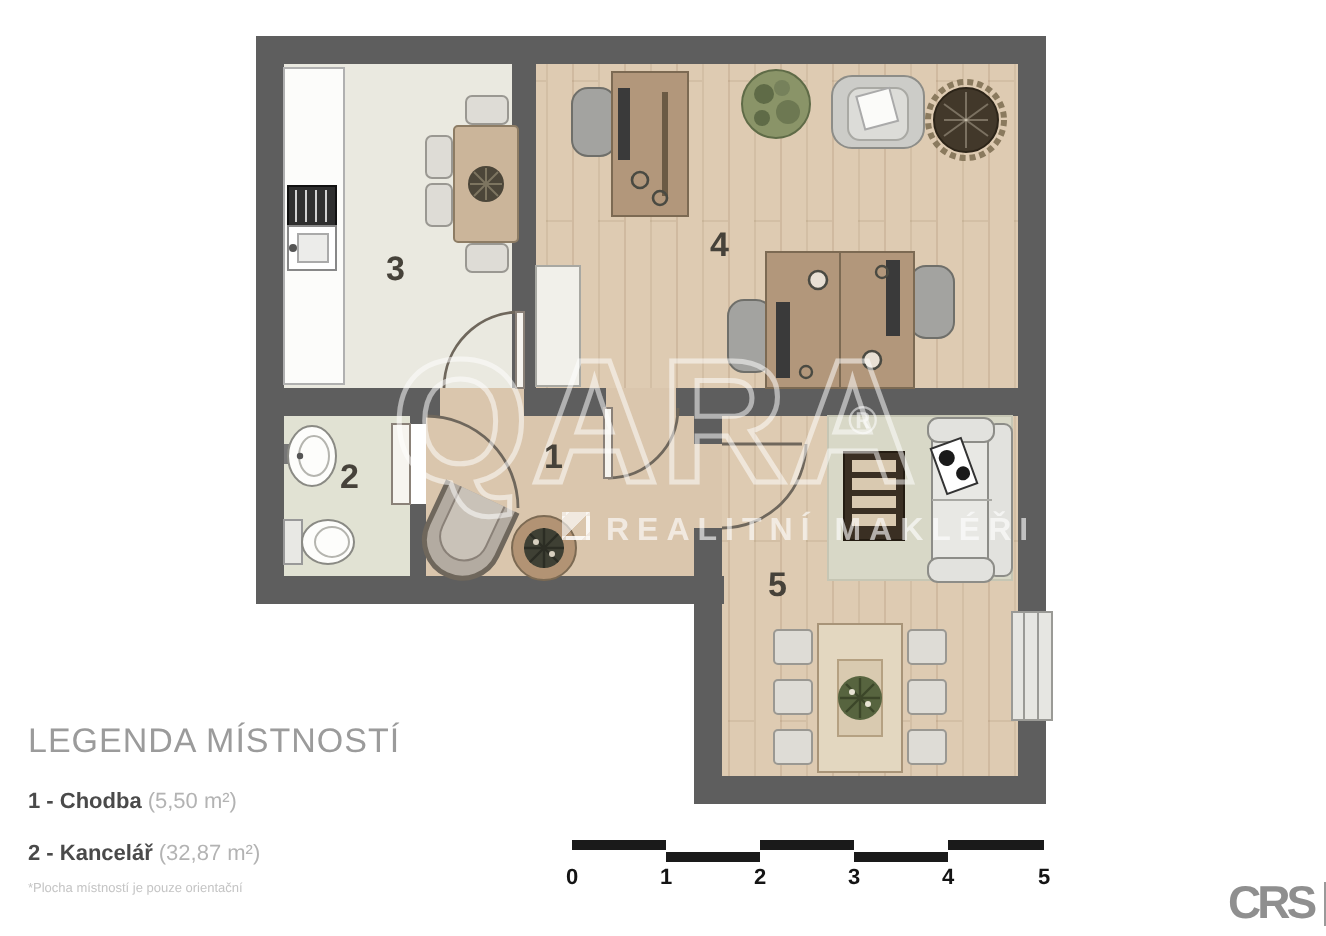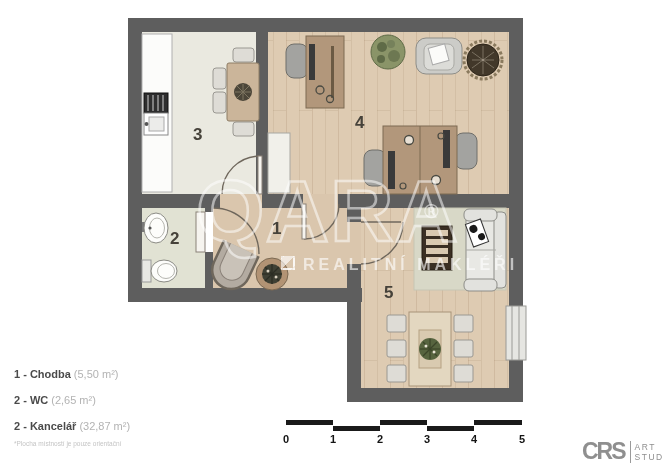--- a/index.html
+++ b/index.html
@@ -48,21 +48,21 @@
 
   
   #scalebar{position:absolute;left:286px;top:420px;width:236px;height:28px;z-index:3;}
   .scale-seg{position:absolute;height:5px;background:var(--scale);}
   .scale-num{position:absolute;top:13px;transform:translateX(-50%);
              font-size:11px;font-weight:700;color:#141414;}
 
   
   #logo{position:absolute;left:582px;top:438px;z-index:3;display:flex;align-items:center;
         color:#8f8f8f;}
-  #logo-initials{font-size:23px;font-weight:700;letter-spacing:-2px;}
+  #logo-initials{font-size:23px;font-weight:700;letter-spacing:-2px;margin-left:32px;}
   #logo-divider{width:1px;height:22px;background:#9a9a9a;margin:0 4px 0 5px;}
   .logo-side{font-size:8.5px;letter-spacing:1.5px;line-height:10px;font-weight:400;}
 </style>
 </head>
 <body>
 
 <div id="screen">
 
   <svg id="plan" width="663" height="468" viewBox="0 0 663 468">
     <defs>
@@ -266,22 +266,22 @@
     <div id="wm-tagline"><span id="wm-mark"></span><span>REALITNÍ MAKLÉŘI</span></div>
   </div>
 
   <div class="room-label" id="lbl-r1">1</div>
   <div class="room-label" id="lbl-r2">2</div>
   <div class="room-label" id="lbl-r3">3</div>
   <div class="room-label" id="lbl-r4">4</div>
   <div class="room-label" id="lbl-r5">5</div>
 
   <div id="legend">
+    <div id="legend-title">LEGENDA MÍSTNOSTÍ</div>
     <div class="legend-item"><span>1 - Chodba</span><span class="legend-area">(5,50 m²)</span></div>
-    <div class="legend-item"><span>2 - WC</span><span class="legend-area">(2,65 m²)</span></div>
     <div class="legend-item"><span>2 - Kancelář</span><span class="legend-area">(32,87 m²)</span></div>
     <div id="legend-footnote">*Plocha místností je pouze orientační</div>
   </div>
 
   <div id="scalebar">
     <div class="scale-seg" style="left:0;top:0;width:47px;"></div>
     <div class="scale-seg" style="left:47px;top:6px;width:47px;"></div>
     <div class="scale-seg" style="left:94px;top:0;width:47px;"></div>
     <div class="scale-seg" style="left:141px;top:6px;width:47px;"></div>
     <div class="scale-seg" style="left:188px;top:0;width:48px;"></div>

